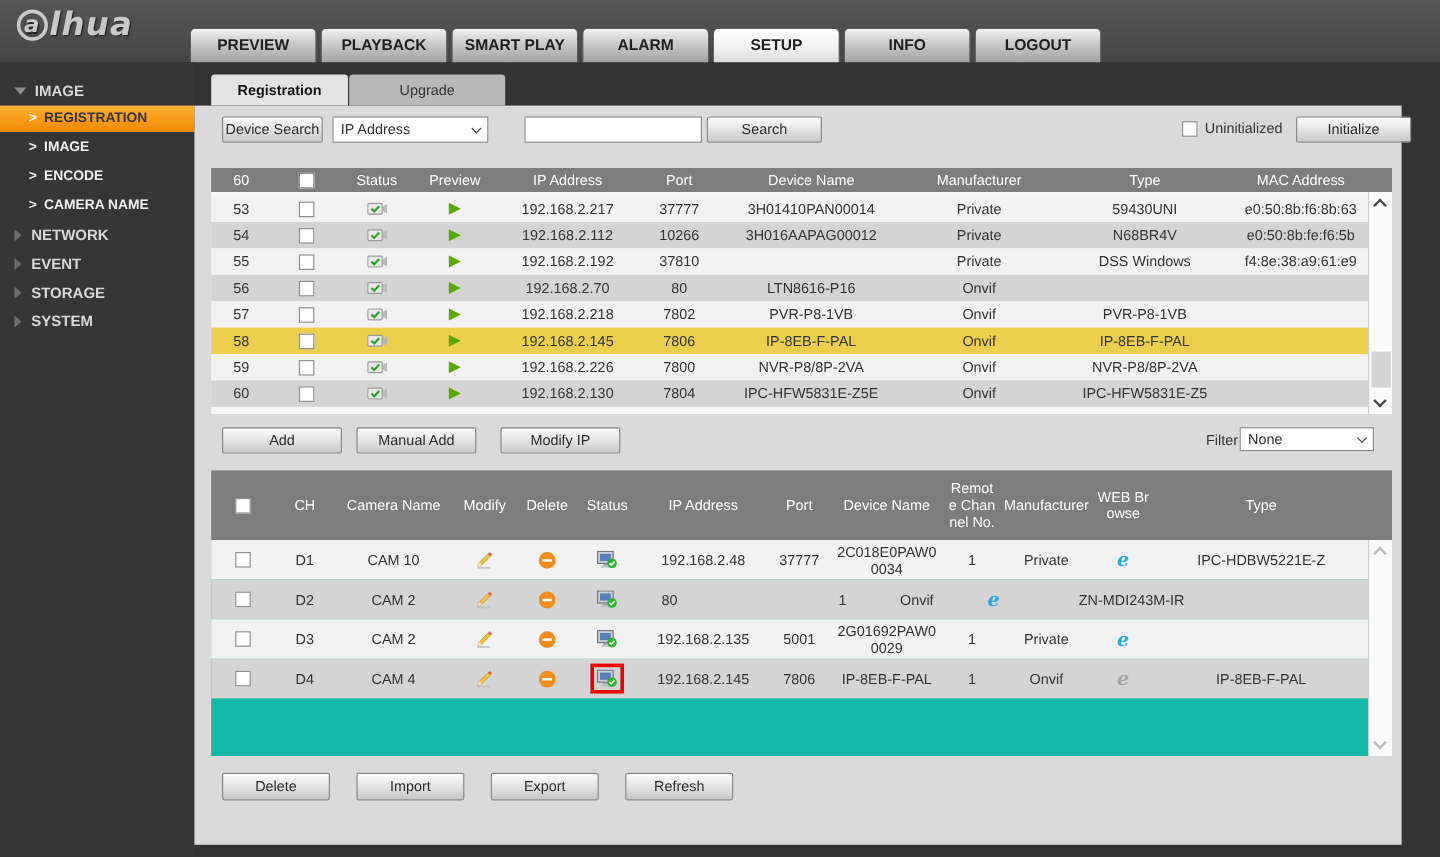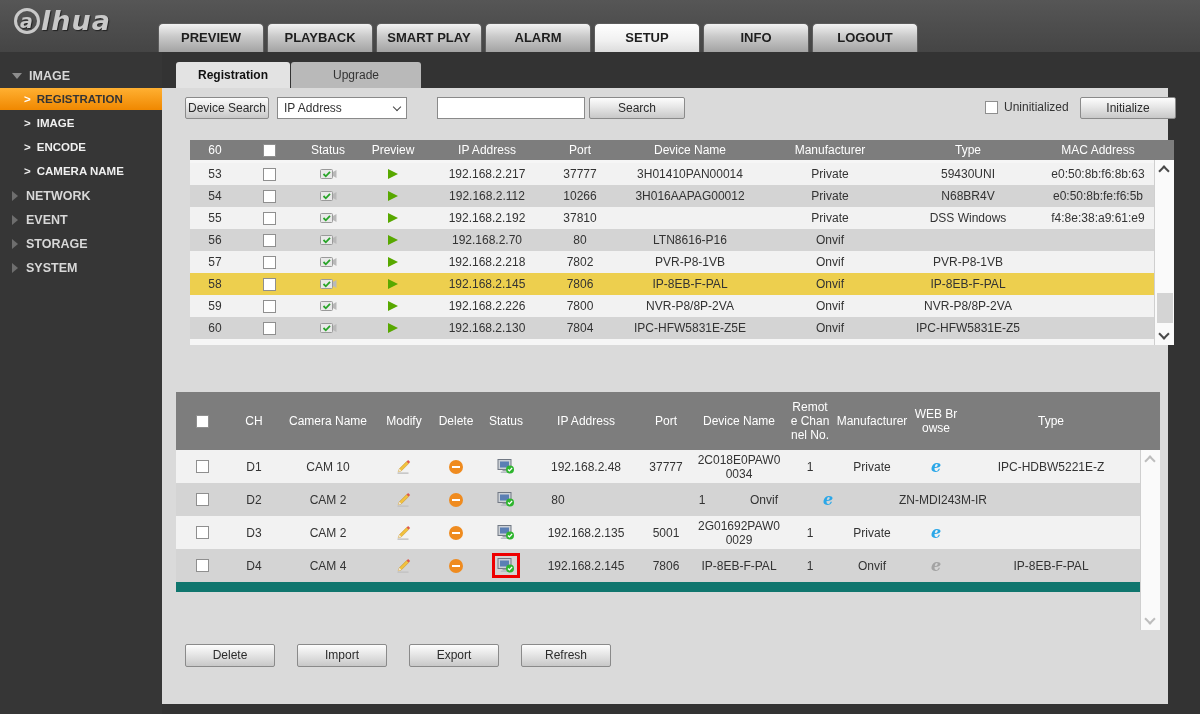--- a/index.html
+++ b/index.html
@@ -57,21 +57,21 @@
   
   .thead { display:flex; background:#7d7d7d; color:#fff; }
   .hc { display:flex; align-items:center; justify-content:center; text-align:center; line-height:14px; }
   .tc { display:flex; align-items:center; justify-content:center; text-align:center; overflow:hidden; line-height:14px; }
   .trow { display:flex; cursor:pointer; }
   .r-light { background:#f2f2f2; }
   .r-dark { background:#d4d4d4; }
   .r-sel { background:#edcf4e; }
 
   
-  .dev-table { position:absolute; left:28px; top:52px; width:984px; }
+  .dev-table { position:absolute; left:14px; top:52px; width:984px; }
   .dev-table .thead { height:20px; }
   .dev-body { position:relative; height:185px; background:#f6f6f6; padding-top:3px; }
   .dev-body .trow { width:964px; height:22px; }
   .c0{width:50px}.c1{width:58px}.c2{width:60px}.c3{width:70px}.c4{width:118px}.c5{width:68px}.c6{width:152px}.c7{width:128px}.c8{width:148px}.c9{width:112px}
 
   
   .sbar { position:absolute; right:0; top:0; width:20px; background:#fafafa; border-left:1px solid #cfcfcf; }
   .sb-ch { position:absolute; left:5px; width:8px; height:8px; border:solid #4a4a4a; border-width:0 2px 2px 0; }
   .sb-up { top:7px; transform:rotate(-135deg); }
   .sb-dn { bottom:7px; transform:rotate(45deg); }
@@ -82,21 +82,21 @@
   .mid-actions { position:absolute; left:0; top:268px; width:1006px; height:22px; }
   .b-add { position:absolute; left:23px; width:100px; }
   .b-manual { position:absolute; left:135px; width:100px; }
   .b-modip { position:absolute; left:255px; width:100px; }
   .filter-label { position:absolute; left:843px; top:4px; color:#333; }
   .sel-filter { left:871px; top:0; width:112px; height:20px; }
 
   
   .add-table { position:absolute; left:14px; top:304px; width:984px; }
   .add-table .thead { height:58px; }
-  .add-body { position:relative; height:142px; background:#0f766e; }
+  .add-body { position:relative; height:180px; background:#14b8a6; }
   .add-body .trow { width:964px; height:33px; }
   .b0{width:52px}.b1{width:52px}.b2{width:96px}.b3{width:56px}.b4{width:48px}.b5{width:52px}.b6{width:108px}.b7{width:52px}.b8{width:94px}.b9{width:48px}.b10{width:76px}.b11{width:52px}.b12{width:178px}
   .wrapcell { white-space:normal; word-break:break-all; padding:0 4px; }
 
   
   .foot-actions { position:absolute; left:0; top:556px; display:flex; gap:22px; padding-left:23px; }
   .fbtn { width:90px; height:23px; line-height:21px; }
 
   
   .play { width:0; height:0; border-top:5px solid transparent; border-bottom:5px solid transparent; border-left:10px solid #58a800; cursor:pointer; }
@@ -394,20 +394,30 @@
         </div>
 
         <div class="sbar" style="height:185px;">
           <span class="sb-ch sb-up"></span>
           <span class="sb-thumb" style="bottom:22px; height:30px;"></span>
           <span class="sb-ch sb-dn"></span>
         </div>
       </div>
     </div>
 
+    <div class="mid-actions">
+      <div class="btn b-add">Add</div>
+      <div class="btn b-manual">Manual Add</div>
+      <div class="btn b-modip">Modify IP</div>
+      <span class="filter-label">Filter</span>
+      <div class="sel sel-filter">
+          <span>None</span>
+          <span class="chev"></span>
+        </div>
+    </div>
 
     <div class="add-table">
       <div class="thead">
         <div class="hc b0">
             <span class="cb"></span>
           </div>
         <div class="hc b1">CH</div>
         <div class="hc b2">Camera Name</div>
         <div class="hc b3">Modify</div>
         <div class="hc b4">Delete</div>

